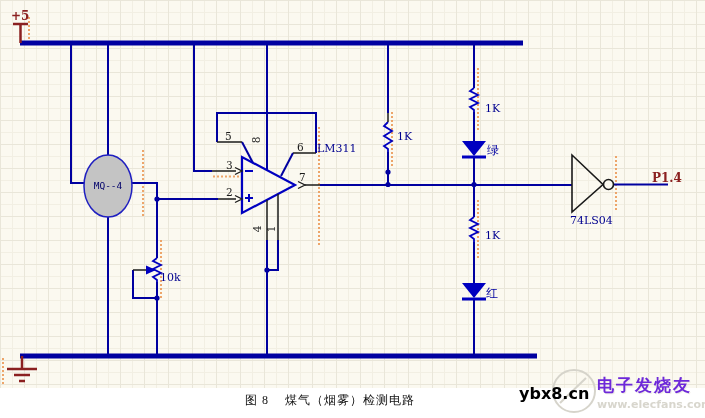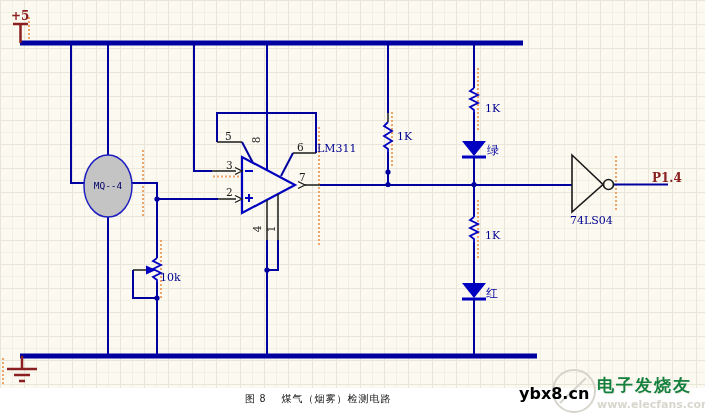--- a/index.html
+++ b/index.html
@@ -17,32 +17,32 @@
       linear-gradient(#f2efe3 1px, transparent 1px),
       linear-gradient(90deg,#f2efe3 1px, transparent 1px);
     background-size:24px 24px,24px 24px,12px 12px,12px 12px;
   }
   svg{position:absolute;left:0;top:0;}
   .caption{
     position:absolute;left:0;top:388px;width:705px;height:30px;background:#ffffff;
   }
   .caption-text{
     position:absolute;left:245px;top:4px;
-    font-family:Liberation Sans, sans-serif;font-size:10px;color:#111;
+    font-family:Liberation Serif, serif;font-size:12px;color:#111;
     letter-spacing:1px;white-space:pre;
   }
   .wm-site{
     position:absolute;left:519px;top:384px;
     font-family:"DejaVu Sans", sans-serif;font-weight:bold;
     font-size:16px;color:#000;z-index:5;
   }
   .wm-brand{
     position:absolute;left:597px;top:374px;
     font-family:"DejaVu Sans", sans-serif;font-weight:bold;
-    font-size:17px;color:#15803d;letter-spacing:2px;z-index:5;
+    font-size:17px;color:#6d28d9;letter-spacing:2px;z-index:5;
     text-shadow:1px 1px 0 #efede6;
   }
   .wm-url{
     position:absolute;left:597px;top:398px;
     font-family:"DejaVu Sans", sans-serif;font-weight:bold;
     font-size:11px;color:#d8d6cd;z-index:5;
   }
   .wm-logo{position:absolute;left:548px;top:366px;z-index:4;}
   text{font-family:"DejaVu Serif", serif;}
   .pin-num{font-size:10.5px;fill:#1a1a1a;}

